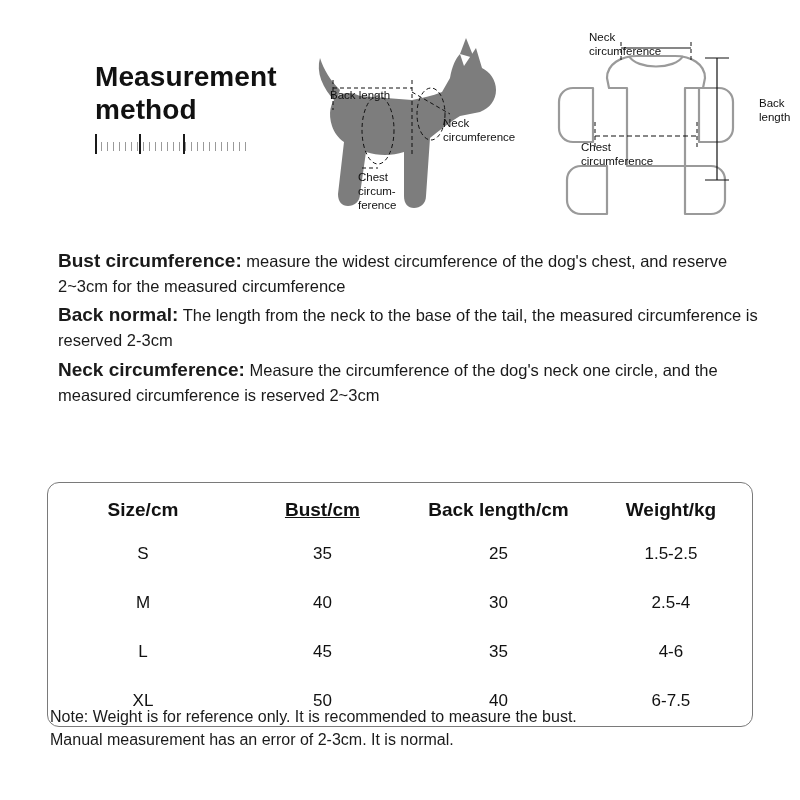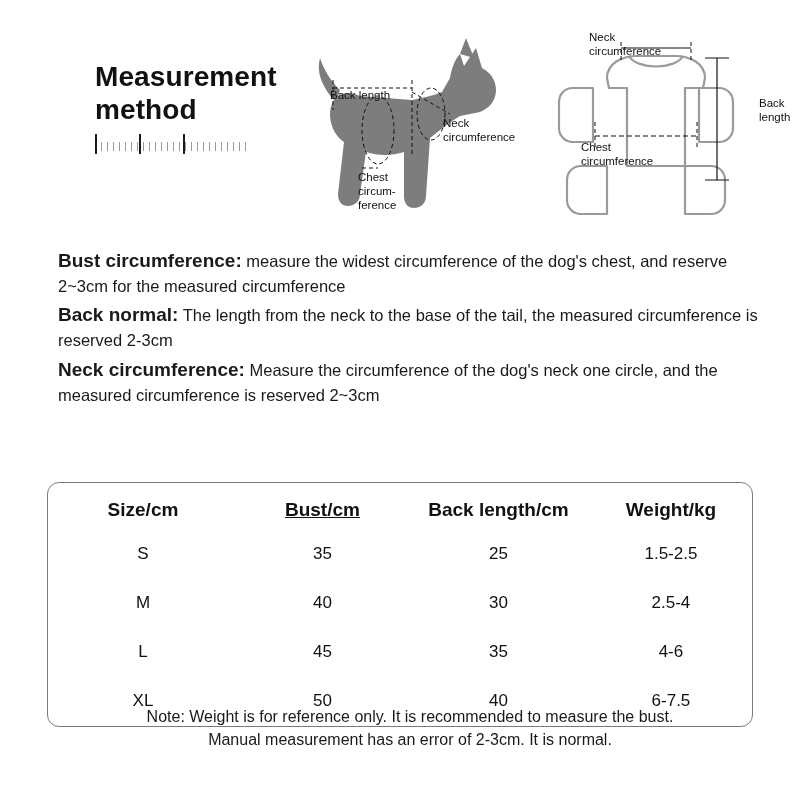--- a/index.html
+++ b/index.html
@@ -153,21 +153,21 @@
   
   .note {
     position: absolute;
     left: 50px;
     top: 705px;
     width: 720px;
     font-size: 16px;
     line-height: 1.45;
     color: #1a1a1a;
   }
-  .note div { white-space: pre; text-align: center; }
+  .note div { white-space: pre; }
 </style>
 </head>
 <body>
 
 <div class="top-band">
 
   <div class="title-block">
     <div class="title-main">
       <span>Measurement</span><br>
       <span>method</span>

